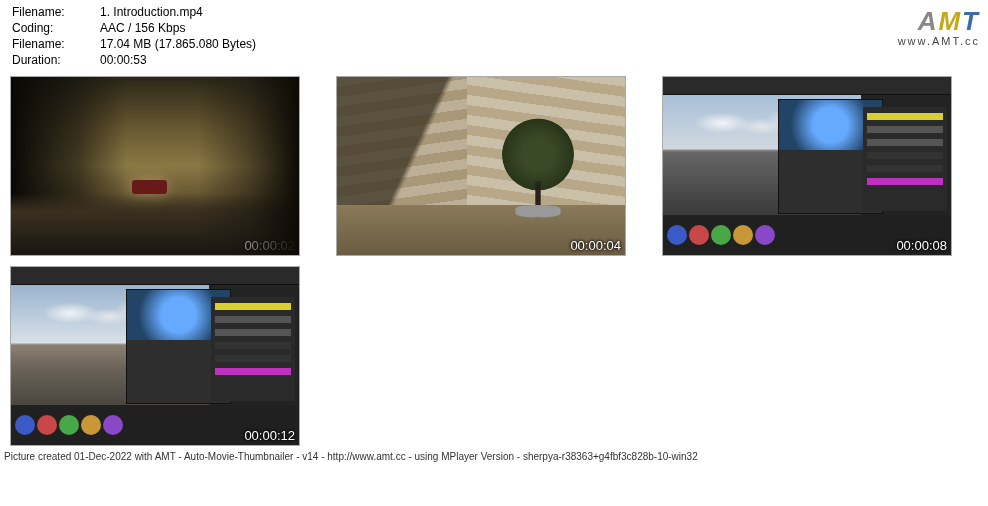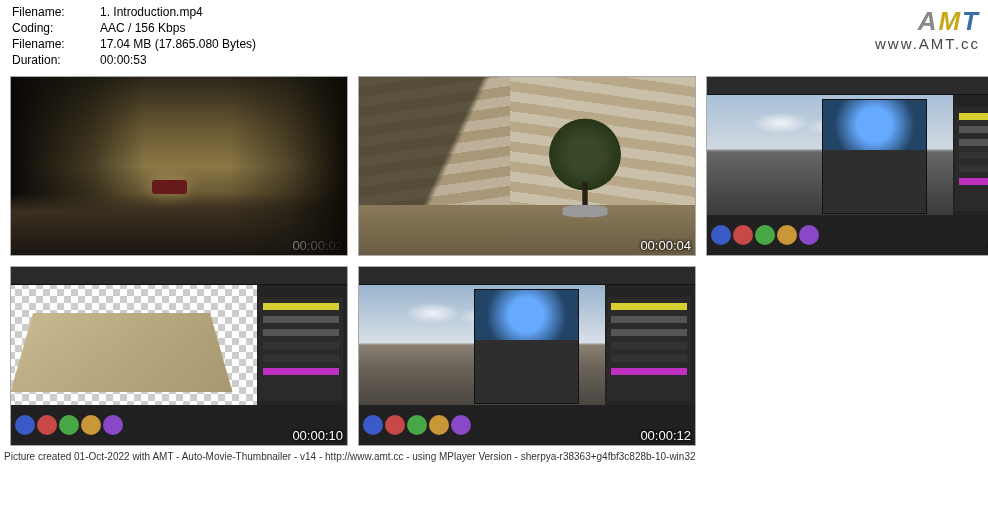--- a/index.html
+++ b/index.html
@@ -6,23 +6,23 @@
 body { width: 988px; height: 506px; background: #fff; font-family: Arial, sans-serif; font-size: 12px; color: #000; overflow: hidden; }
 .header { display: flex; justify-content: space-between; padding: 4px 8px 2px 12px; }
 .meta { line-height: 16px; }
 .meta-row { display: flex; }
 .meta-label { width: 88px; }
 .logo { text-align: right; padding-top: 2px; }
 .logo-text { font-size: 26px; font-weight: bold; font-style: italic; letter-spacing: 2px; }
 .logo-text .g { color: #888; }
 .logo-text .y { color: #c4a818; }
 .logo-text .b { color: #3a6da8; }
-.logo-url { font-size: 15px; color: #444; letter-spacing: 2px; margin-top: -2px; }
+.logo-url { font-size: 11px; color: #444; letter-spacing: 2px; margin-top: -2px; }
 .thumbs { display: grid; grid-template-columns: repeat(3,1fr); gap: 10px; padding: 6px 10px 4px 10px; }
-.thumb { position: relative; width: 338px; height: 180px; border: 1px solid #aaa; overflow: hidden; }
+.thumb { position: relative; width: 290px; height: 180px; border: 1px solid #aaa; overflow: hidden; }
 .ts { position: absolute; right: 4px; bottom: 2px; color: #fff; font-size: 13px; text-shadow: 0 0 3px #000, 0 0 3px #000; }
 .footer { font-size: 10px; color: #333; padding: 1px 4px 0 4px; }
 
 
 .t1 { background: linear-gradient(180deg,#2a2618 0%,#6b5a32 30%,#8a7845 50%,#4a3a22 80%,#1a1410 100%); }
 .t1::before { content:""; position:absolute; left:0; top:0; bottom:0; width:40%; background:linear-gradient(90deg,#0a0806 0%,rgba(20,18,12,0.6) 60%,transparent 100%); }
 .t1::after { content:""; position:absolute; right:0; top:0; bottom:0; width:35%; background:linear-gradient(270deg,#0d0a06 0%,rgba(25,22,14,0.5) 50%,transparent 100%); }
 .car { position:absolute; left:42%; top:58%; width:35px; height:14px; background:#661a1a; border-radius:3px; box-shadow: 0 0 15px rgba(255,220,150,0.4); }
 .ground1 { position:absolute; left:0; right:0; bottom:0; height:35%; background:linear-gradient(180deg,transparent 0%,#3a3020 30%,#1a1510 100%); }
 
@@ -129,43 +129,20 @@
     <div class="ed-bot">
         <div class="sw bl1"></div>
         <div class="sw bl2"></div>
         <div class="sw bl3"></div>
         <div class="sw bl4"></div>
         <div class="sw bl5"></div>
       </div>
     <div class="ts">00:00:08</div>
   </div>
 
-  <div class="thumb editor">
-    <div class="viewport vp2">
-        <div class="mat"></div>
-      </div>
-    <div class="ed-top"></div>
-    <div class="ed-right"></div>
-    <div class="panel-float2">
-        <div class="bar by"></div>
-        <div class="bar bg"></div>
-        <div class="bar bg"></div>
-        <div class="bar bb"></div>
-        <div class="bar bb"></div>
-        <div class="bar bm"></div>
-      </div>
-    <div class="ed-bot">
-        <div class="sw bl1"></div>
-        <div class="sw bl2"></div>
-        <div class="sw bl3"></div>
-        <div class="sw bl4"></div>
-        <div class="sw bl5"></div>
-      </div>
-    <div class="ts">00:00:10</div>
-  </div>
 
   <div class="thumb editor">
     <div class="viewport vp3">
         <div class="clouds"></div>
       </div>
     <div class="ed-top"></div>
     <div class="ed-right"></div>
     <div class="panel-float">
         <div class="preview"></div>
       </div>
@@ -182,13 +159,13 @@
         <div class="sw bl2"></div>
         <div class="sw bl3"></div>
         <div class="sw bl4"></div>
         <div class="sw bl5"></div>
       </div>
     <div class="ts">00:00:12</div>
   </div>
 
 </div>
 
-<div class="footer">Picture created 01-Oct-2022 with AMT - Auto-Movie-Thumbnailer - v14 - http://www.amt.cc - using MPlayer Version - sherpya-r38363+g4fbf3c828b-10-win32</div>
+<div class="footer">Picture created 01-Dec-2022 with AMT - Auto-Movie-Thumbnailer - v14 - http://www.amt.cc - using MPlayer Version - sherpya-r38363+g4fbf3c828b-10-win32</div>
 
 </body></html>

